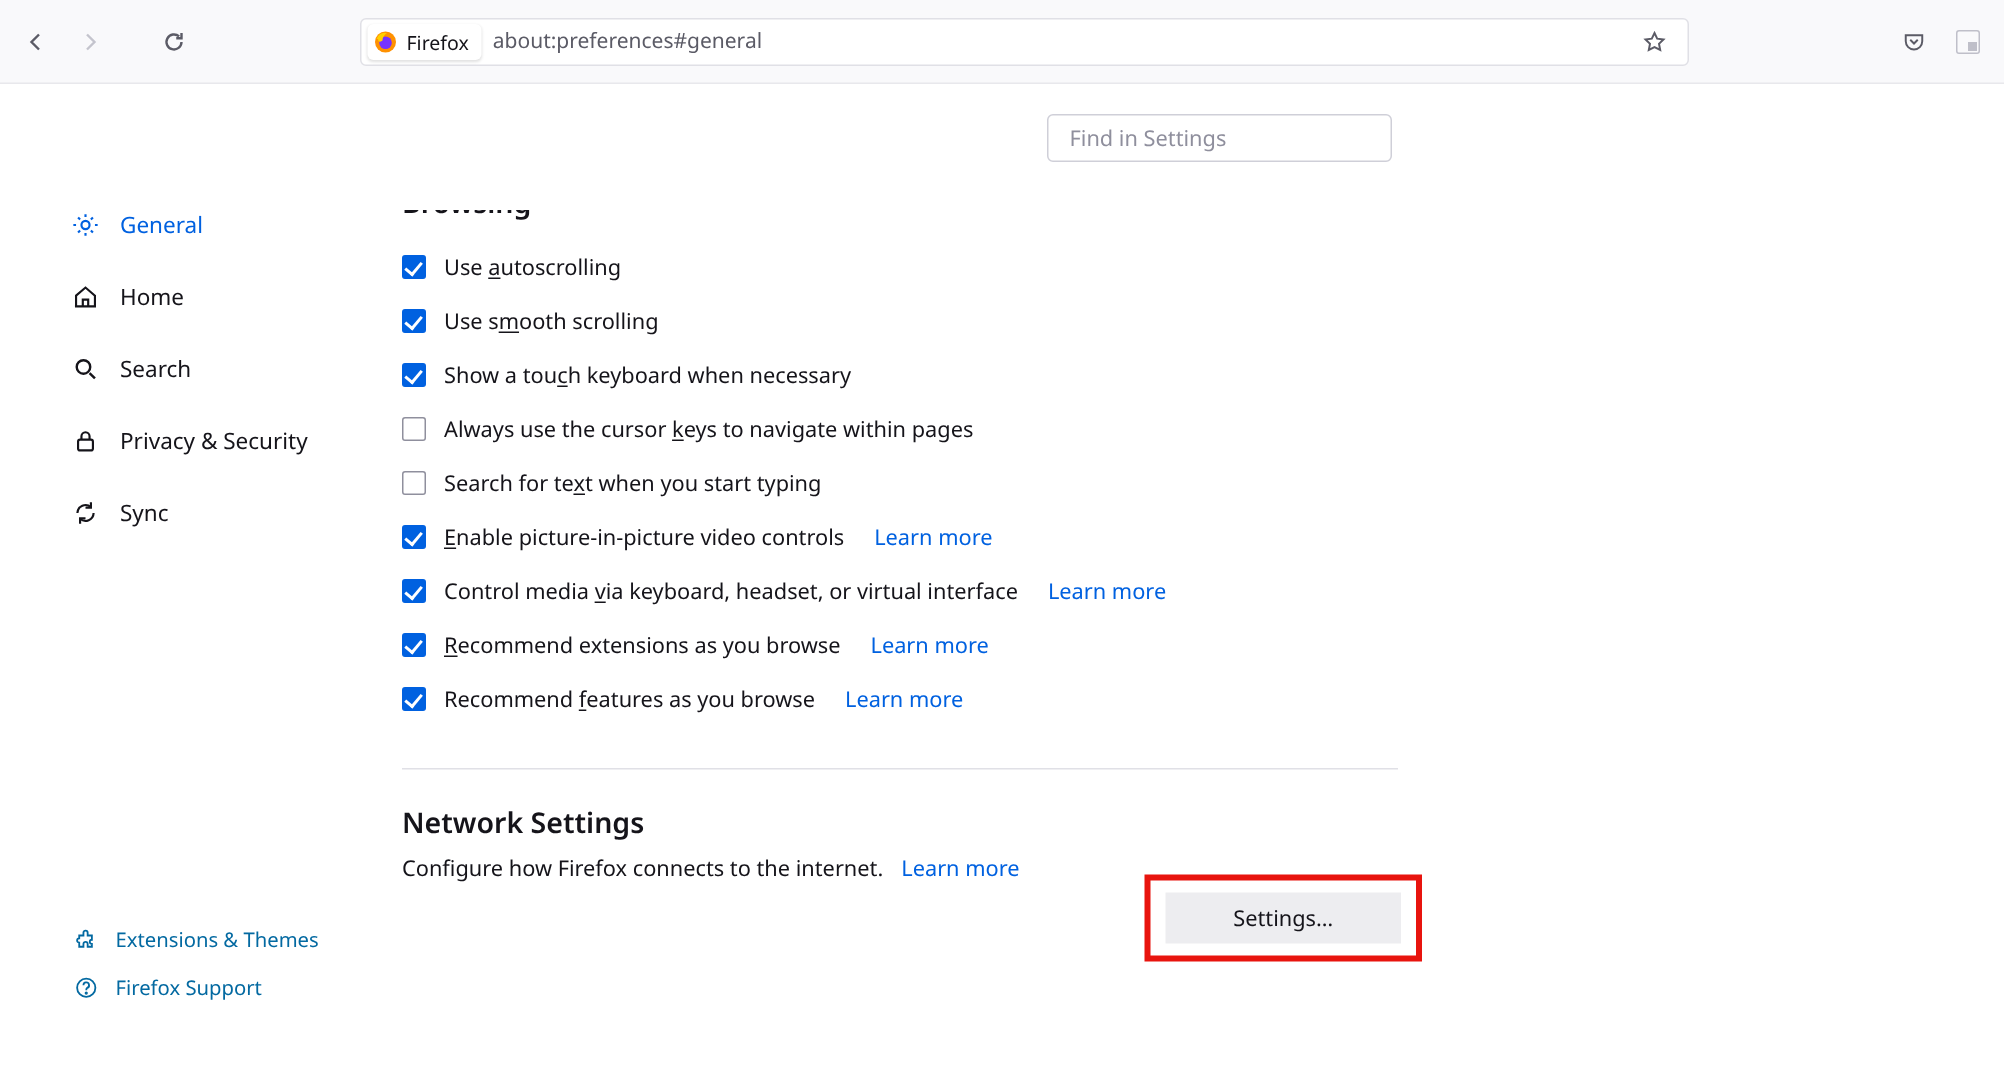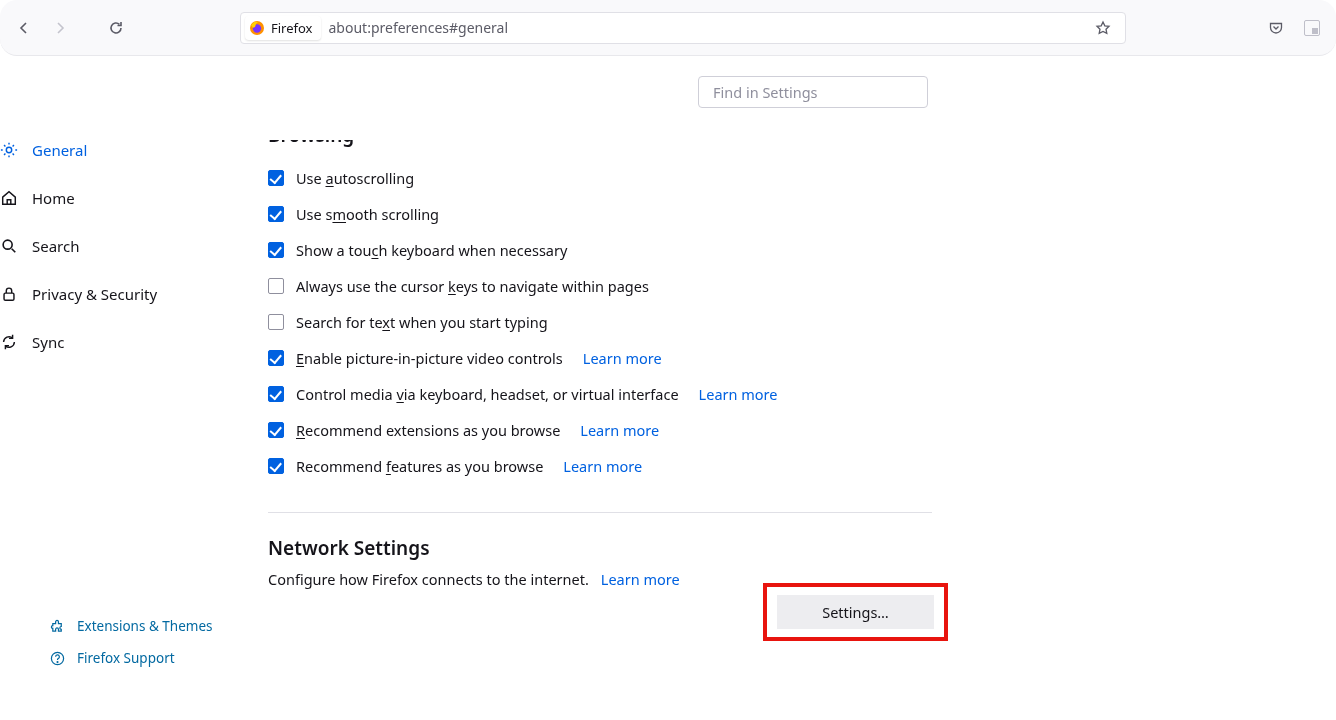--- a/index.html
+++ b/index.html
@@ -1,35 +1,35 @@
 <!DOCTYPE html>
 <html><head>
 <meta charset="utf-8">
 <style>
   * { margin: 0; padding: 0; box-sizing: border-box; font-family: "Segoe UI", system-ui, -apple-system, sans-serif; }
   html, body { width: 1336px; height: 720px; background: #fff; overflow: hidden; }
 
-  .toolbar { height: 56px; background: #f9f9fb; border-bottom: 1px solid #e8e8ec; display: flex; align-items: center; padding: 0 8px; gap: 4px; border-radius: 17px; }
+  .toolbar { height: 56px; background: #f9f9fb; border-bottom: 1px solid #e8e8ec; display: flex; align-items: center; padding: 0 8px; gap: 4px; }
   .nav-btn { width: 32px; height: 32px; display: flex; align-items: center; justify-content: center; border-radius: 4px; color: #5b5b66; }
   .nav-btn.disabled { color: #c4c4cd; }
   .nav-btn svg { width: 16px; height: 16px; }
   .spacer-small { width: 100px; }
   .urlbar { flex: 1; height: 32px; background: #fff; border: 1px solid #e0e0e6; border-radius: 4px; display: flex; align-items: center; padding: 0 8px; gap: 8px; font-size: 14px; color: #5b5b66; max-width: 908px;}
   .identity { display: flex; align-items: center; gap: 6px; background: #fff; padding: 3px 8px 3px 4px; border-radius: 4px; box-shadow: 0 1px 2px rgba(0,0,0,.12); margin-left: -4px; }
   .ff-icon { width: 16px; height: 16px; }
   .ident-label { font-size: 13px; color: #15141a; }
   .url-text { color: #5b5b66; font-size: 14px; }
   .star-btn { margin-left: auto; width: 28px; height: 28px; display:flex; align-items:center; justify-content:center; color:#5b5b66; }
   .right-icons { display: flex; align-items: center; gap: 4px; margin-left: 130px; }
   .right-icons .nav-btn { color: #5b5b66; }
 
   .page { display: flex; height: calc(720px - 42px); }
 
   .sidebar { width: 232px; padding-top: 70px; display: flex; flex-direction: column; }
-  .side-item { display: flex; align-items: center; gap: 14px; height: 40px; font-size: 15px; color: #15141a; border-radius: 4px; margin: 4px 0; }
+  .side-item { display: flex; align-items: center; gap: 14px; height: 40px; padding-left: 48px; font-size: 15px; color: #15141a; border-radius: 4px; margin: 4px 0; }
   .side-item.active { color: #0061e0; }
   .side-item svg { width: 18px; height: 18px; flex-shrink: 0; }
   .side-bottom { margin-top: auto; padding-bottom: 60px; }
   .side-small { display: flex; align-items: center; gap: 12px; height: 32px; padding-left: 50px; font-size: 13.5px; color: #0369a1; }
   .side-small svg { width: 15px; height: 15px; }
 
   .content { flex: 1; position: relative; }
   .search-wrap { position: absolute; top: 20px; left: 466px; }
   .search-box { width: 230px; height: 32px; border: 1px solid #cfcfd8; border-radius: 4px; background: #fff; display: flex; align-items: center; padding: 0 8px; gap: 6px; }
   .search-box svg { width: 13px; height: 13px; color: #5b5b66; }

